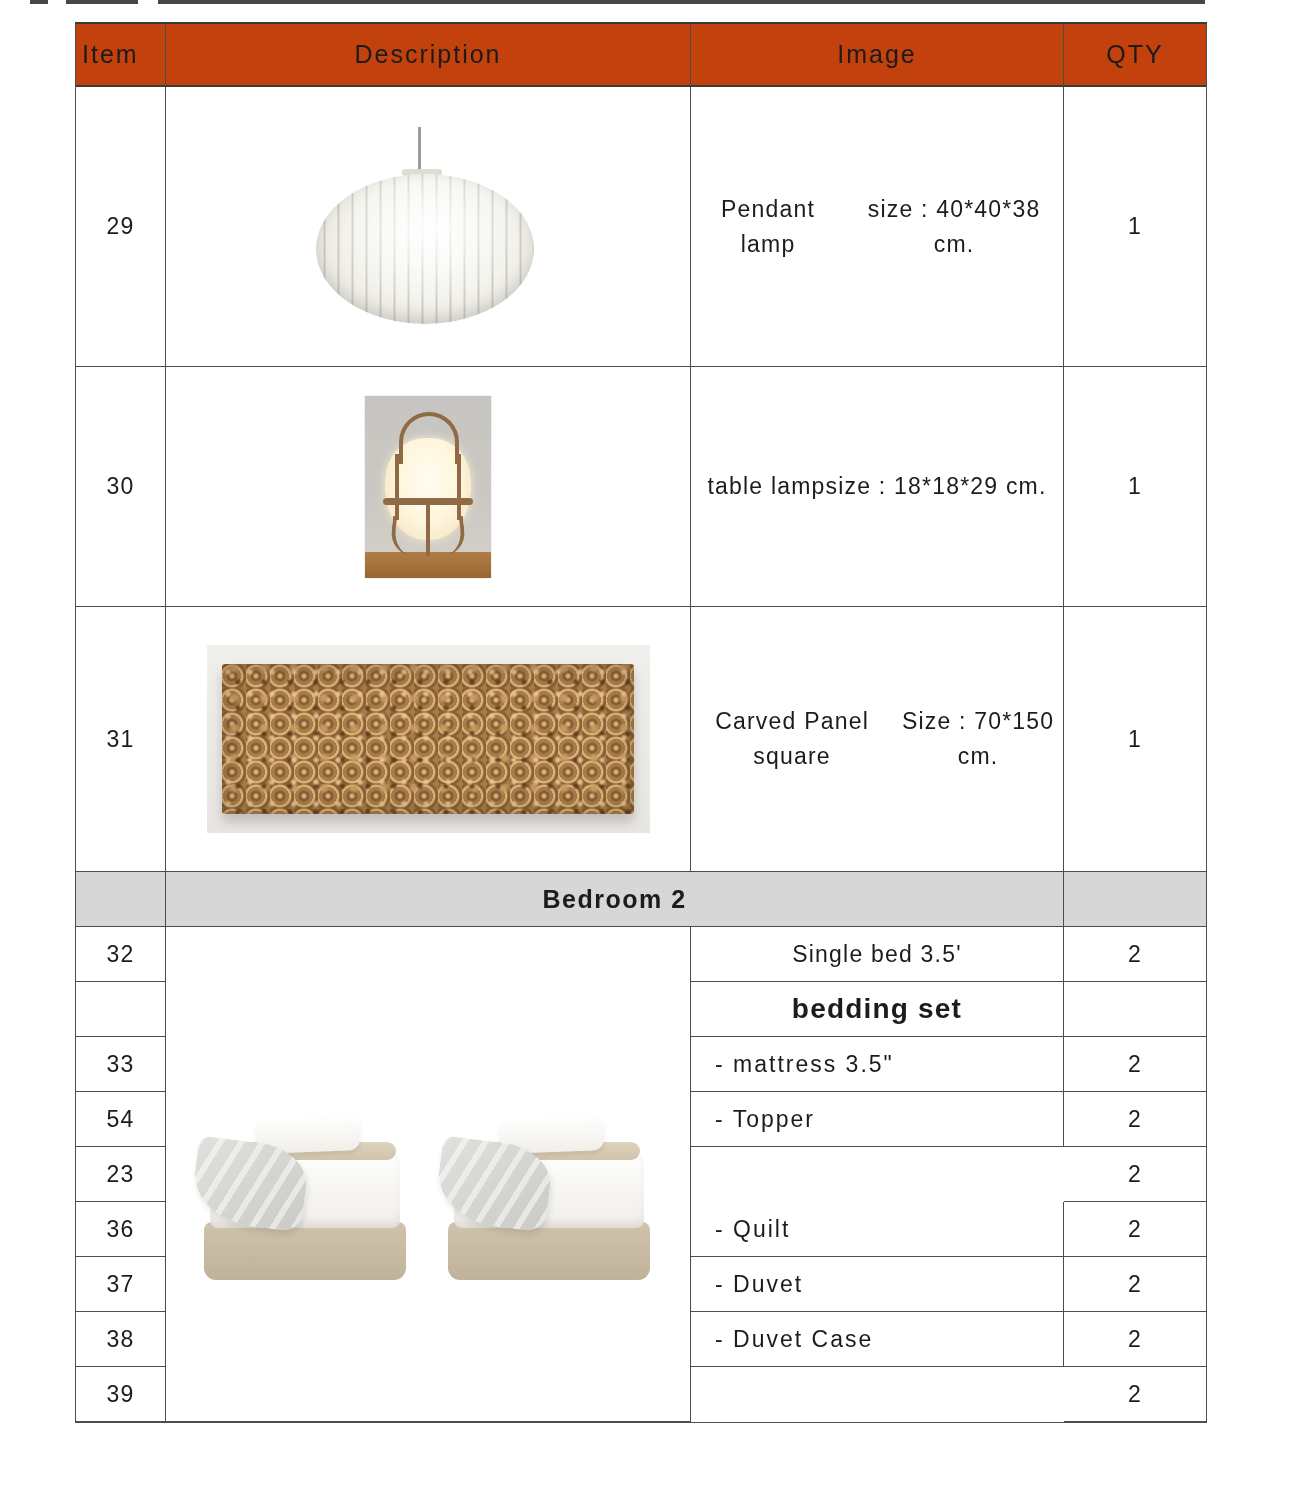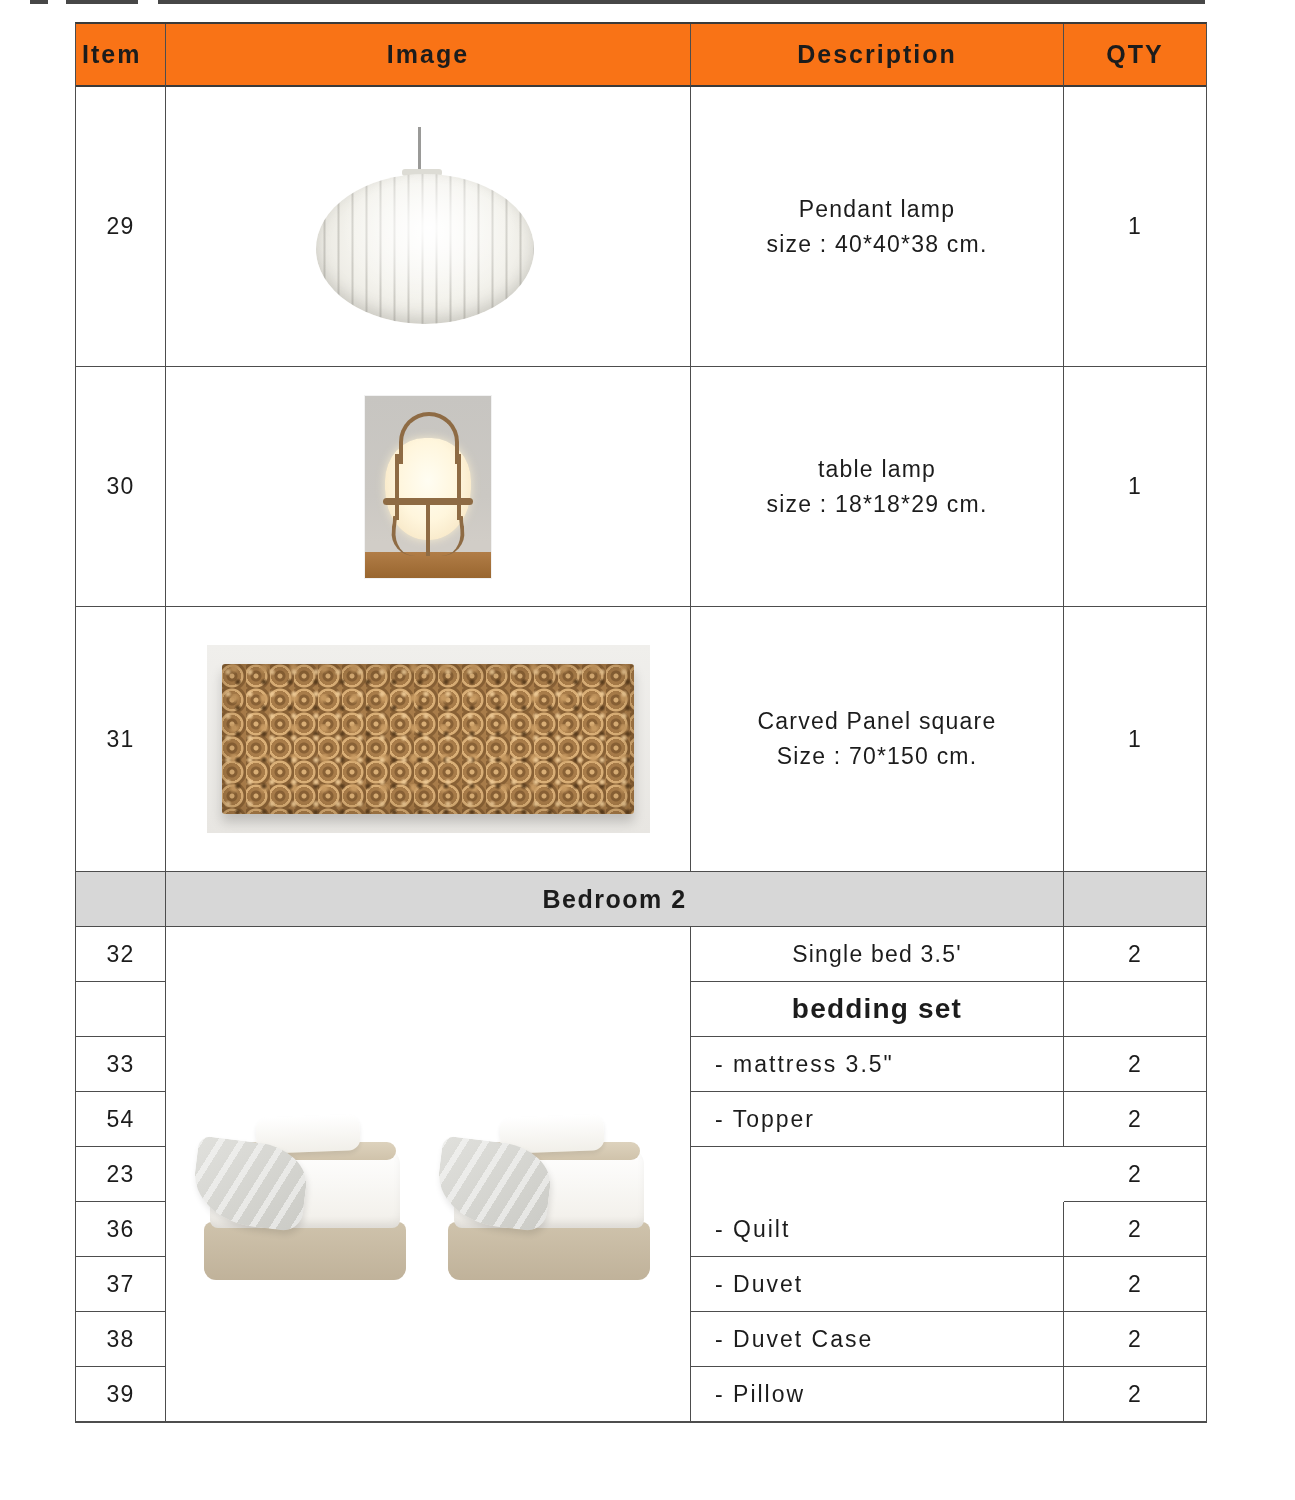--- a/index.html
+++ b/index.html
@@ -26,27 +26,27 @@
   .cell {
     border-right:1px solid #4d4d4d;
     border-bottom:1px solid #4d4d4d;
     display:flex; align-items:center; justify-content:center;
     position:relative; overflow:hidden;
     font-size:23px; letter-spacing:1.2px;
   }
   .cell.last-col { border-right:none; }
 
   .th {
-    background:#f97316;
-    font-weight:bold; font-size:25px; letter-spacing:2px;
+    background:#c2410c;
+    font-weight:normal; font-size:25px; letter-spacing:2px;
     border-bottom:2px solid #3a3a3a;
   }
   .th-item { justify-content:flex-start; padding-left:6px; }
 
-  .desc { flex-direction:column; line-height:35px; text-align:center; }
+  .desc { line-height:35px; text-align:center; }
   .desc-left { justify-content:flex-start; padding-left:24px; letter-spacing:2px; }
   .bold { font-weight:bold; font-size:28px; }
 
   .section-row { background:#d7d7d7; }
   .section-main { font-weight:bold; font-size:25px; letter-spacing:1.5px; }
 
   
   .pendant { position:relative; width:230px; height:200px; }
   .pendant-stem { position:absolute; left:50%; top:0; width:3px; height:44px;
     margin-left:-10px; background:#9a9a98; }
@@ -139,22 +139,22 @@
 </head>
 <body>
 
 <div class="top-strip" style="left:30px; width:18px;"></div>
 <div class="top-strip" style="left:66px; width:72px;"></div>
 <div class="top-strip" style="left:158px; width:1047px;"></div>
 
 <div class="spec-table">
 
   <div class="cell th th-item">Item</div>
+  <div class="cell th">Description</div>
   <div class="cell th">Image</div>
-  <div class="cell th">Description</div>
   <div class="cell th last-col">QTY</div>
 
   <div class="cell">29</div>
   <div class="cell">
     <div class="pendant">
       <div class="pendant-stem"></div>
       <div class="pendant-cap"></div>
       <div class="pendant-ball"></div>
     </div>
   </div>
@@ -244,16 +244,15 @@
 
   <div class="cell" style="grid-column:1; grid-row:12;">37</div>
   <div class="cell desc-left" style="grid-column:3; grid-row:12;text-align:right;">- Duvet</div>
   <div class="cell last-col" style="grid-column:4; grid-row:12;">2</div>
 
   <div class="cell" style="grid-column:1; grid-row:13;">38</div>
   <div class="cell desc-left" style="grid-column:3; grid-row:13;">- Duvet Case</div>
   <div class="cell last-col" style="grid-column:4; grid-row:13;">2</div>
 
   <div class="cell" style="grid-column:1; grid-row:14;">39</div>
-  <div class="cell desc-left" style="grid-column:3; grid-row:14;">- Pillow</div>
   <div class="cell last-col" style="grid-column:4; grid-row:14;">2</div>
 
 </div>
 
 </body></html>

